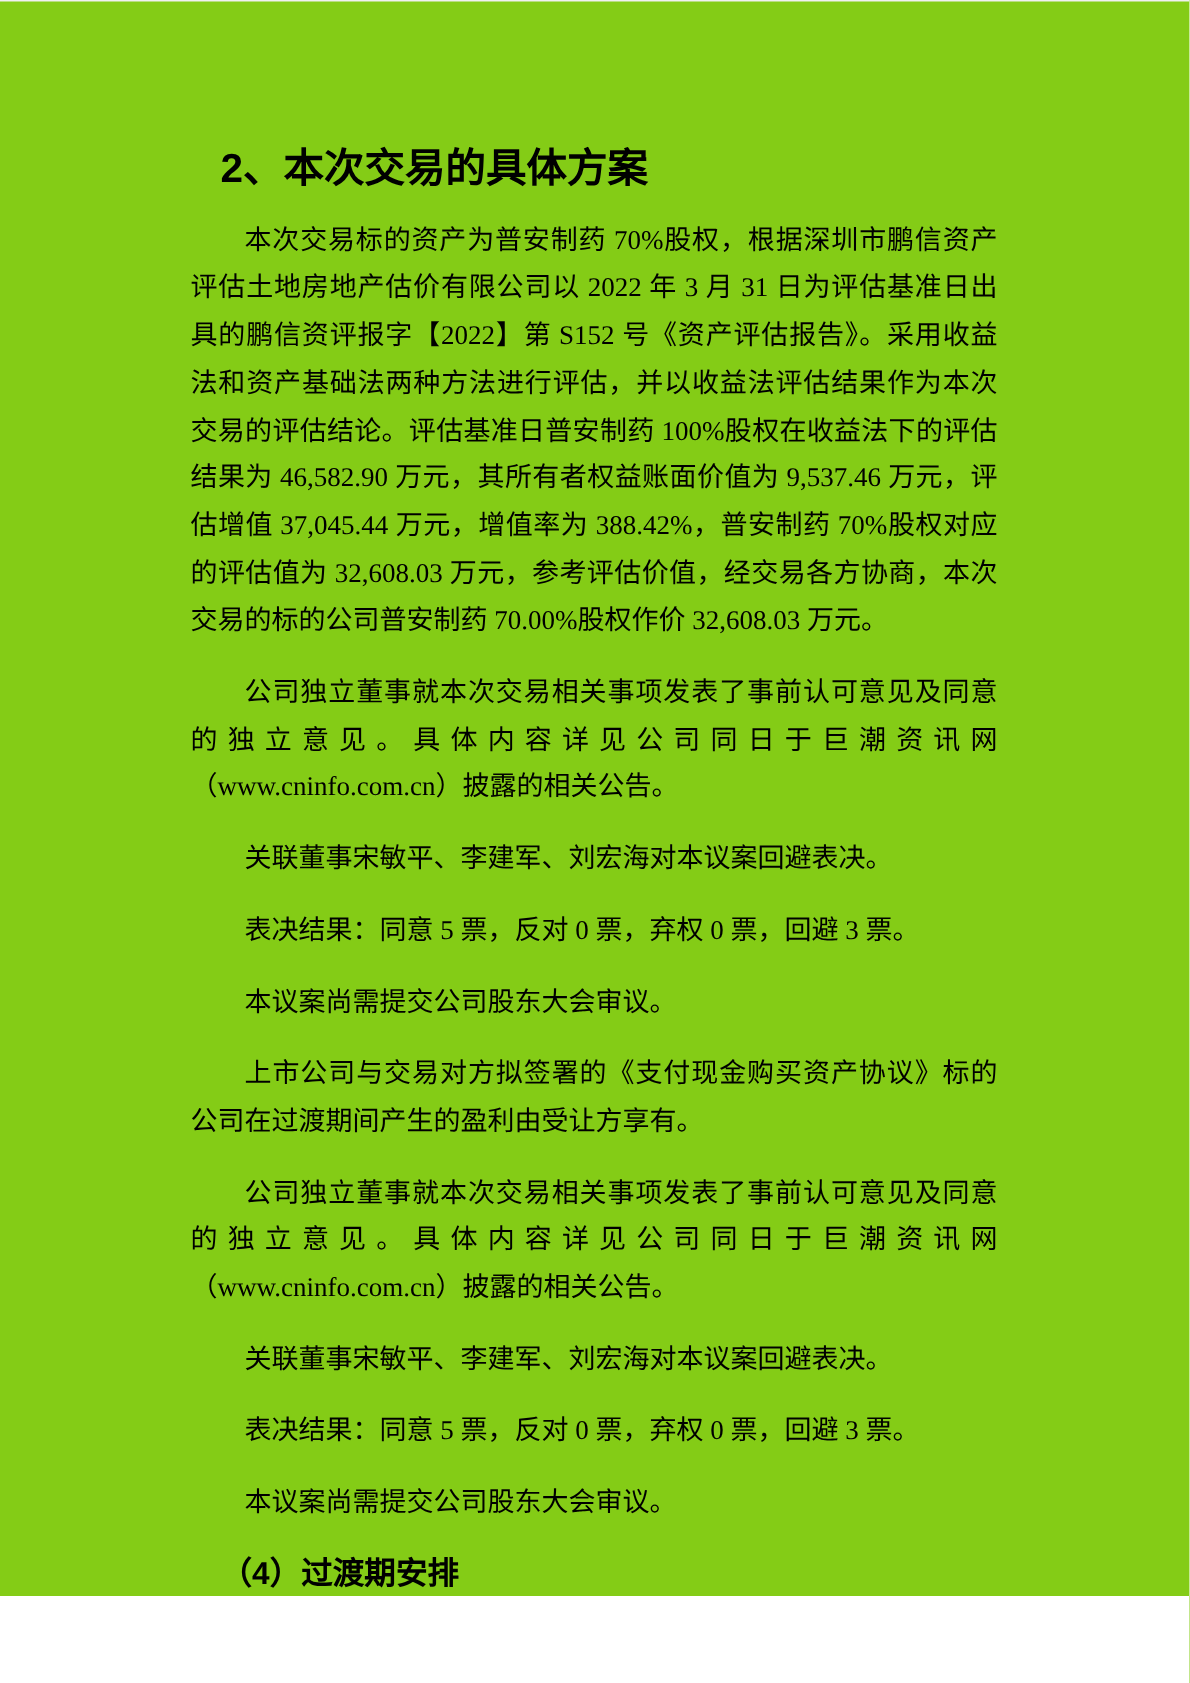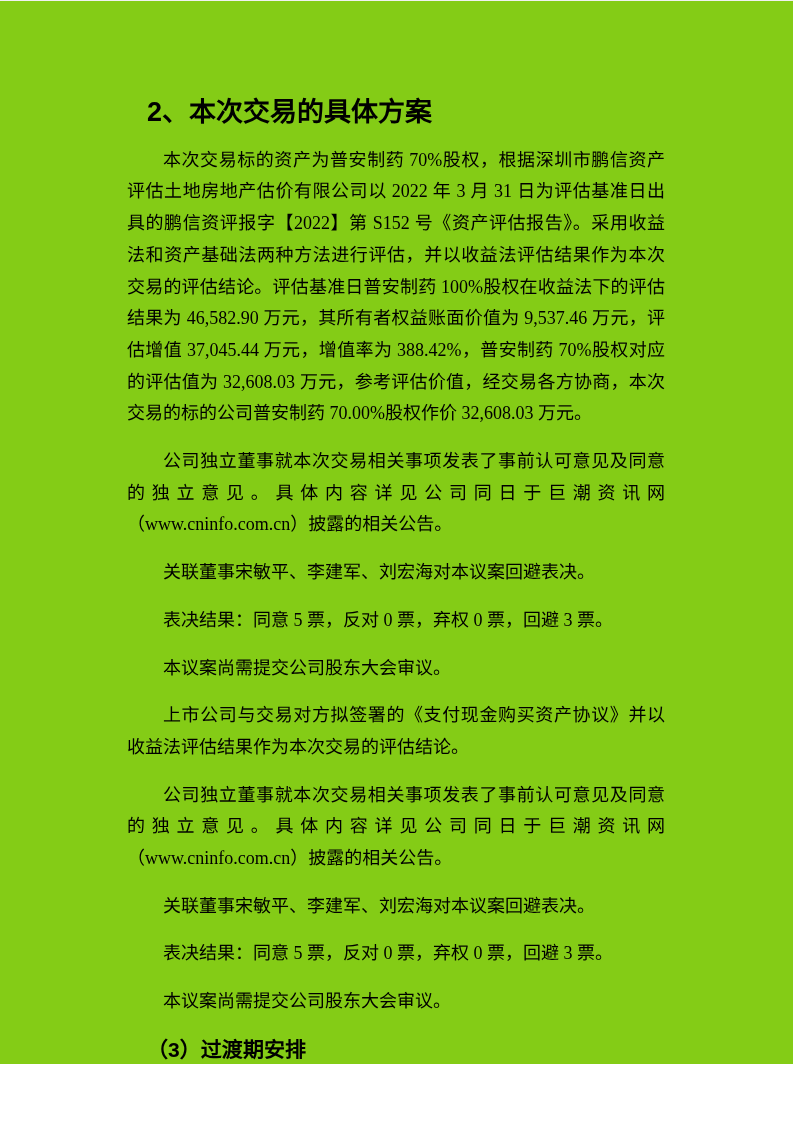--- a/index.html
+++ b/index.html
@@ -43,21 +43,21 @@
 <body>
 
 <div class="page">
   <div class="content">
     <h2 class="heading">2、本次交易的具体方案</h2>
     <p class="para">本次交易标的资产为普安制药 70%股权，根据深圳市鹏信资产评估土地房地产估价有限公司以 2022 年 3 月 31 日为评估基准日出具的鹏信资评报字【2022】第 S152 号《资产评估报告》。采用收益法和资产基础法两种方法进行评估，并以收益法评估结果作为本次交易的评估结论。评估基准日普安制药 100%股权在收益法下的评估结果为 46,582.90 万元，其所有者权益账面价值为 9,537.46 万元，评估增值 37,045.44 万元，增值率为 388.42%，普安制药 70%股权对应的评估值为 32,608.03 万元，参考评估价值，经交易各方协商，本次交易的标的公司普安制药 70.00%股权作价 32,608.03 万元。</p>
     <p class="para">公司独立董事就本次交易相关事项发表了事前认可意见及同意的独立意见。具体内容详见公司同日于巨潮资讯网（www.cninfo.com.cn）披露的相关公告。</p>
     <p class="para">关联董事宋敏平、李建军、刘宏海对本议案回避表决。</p>
     <p class="para">表决结果：同意 5 票，反对 0 票，弃权 0 票，回避 3 票。</p>
     <p class="para">本议案尚需提交公司股东大会审议。</p>
-    <p class="para">上市公司与交易对方拟签署的《支付现金购买资产协议》并以收益法评估结果作为本次交易的评估结论。</p>
+    <p class="para">上市公司与交易对方拟签署的《支付现金购买资产协议》标的公司在过渡期间产生的盈利由受让方享有。</p>
     <p class="para">公司独立董事就本次交易相关事项发表了事前认可意见及同意的独立意见。具体内容详见公司同日于巨潮资讯网（www.cninfo.com.cn）披露的相关公告。</p>
     <p class="para">关联董事宋敏平、李建军、刘宏海对本议案回避表决。</p>
     <p class="para">表决结果：同意 5 票，反对 0 票，弃权 0 票，回避 3 票。</p>
     <p class="para">本议案尚需提交公司股东大会审议。</p>
-    <h3 class="heading">（3）过渡期安排</h3>
+    <h3 class="heading">（4）过渡期安排</h3>
     <p class="para">公司独立董事就本次交易相关事项发表了事前认可意见及同意的独立意见。具体内容详见公司同日于巨潮资讯网（www.cninfo.com.cn）披露的相关公告。。</p>
   </div>
 </div>
 
 </body></html>

